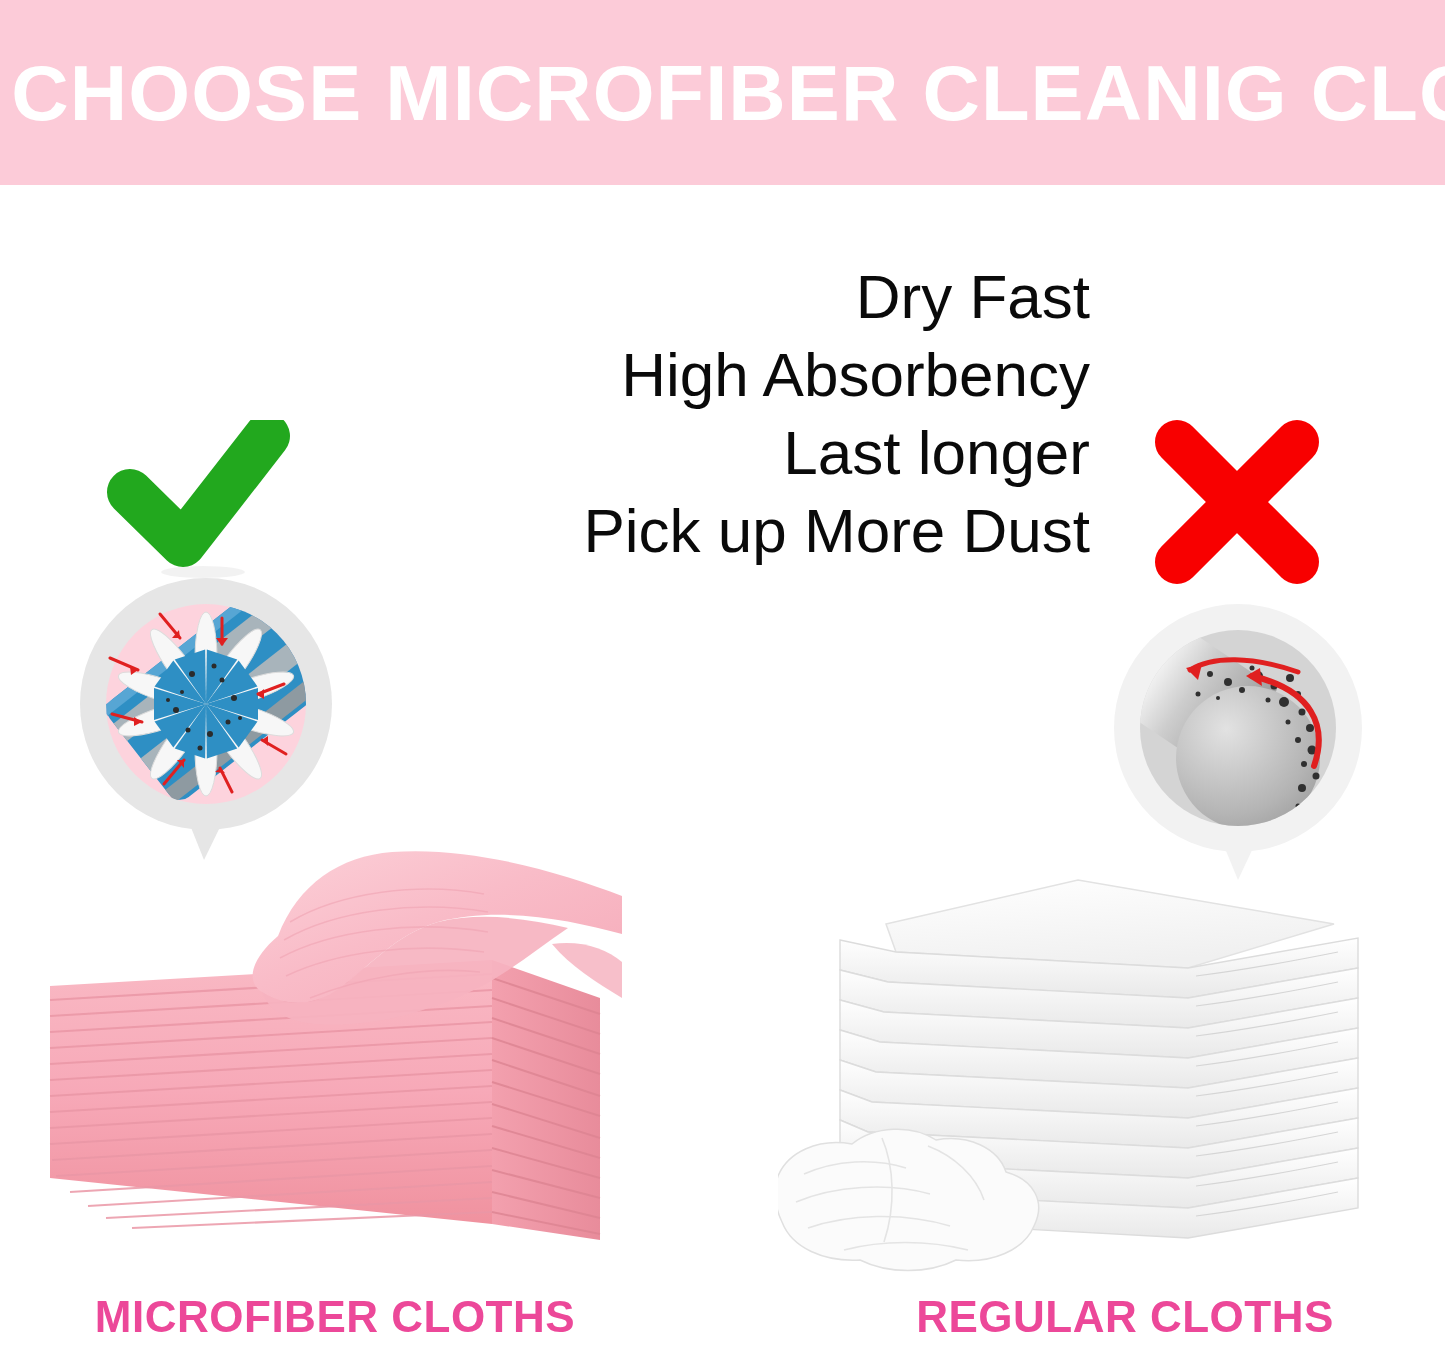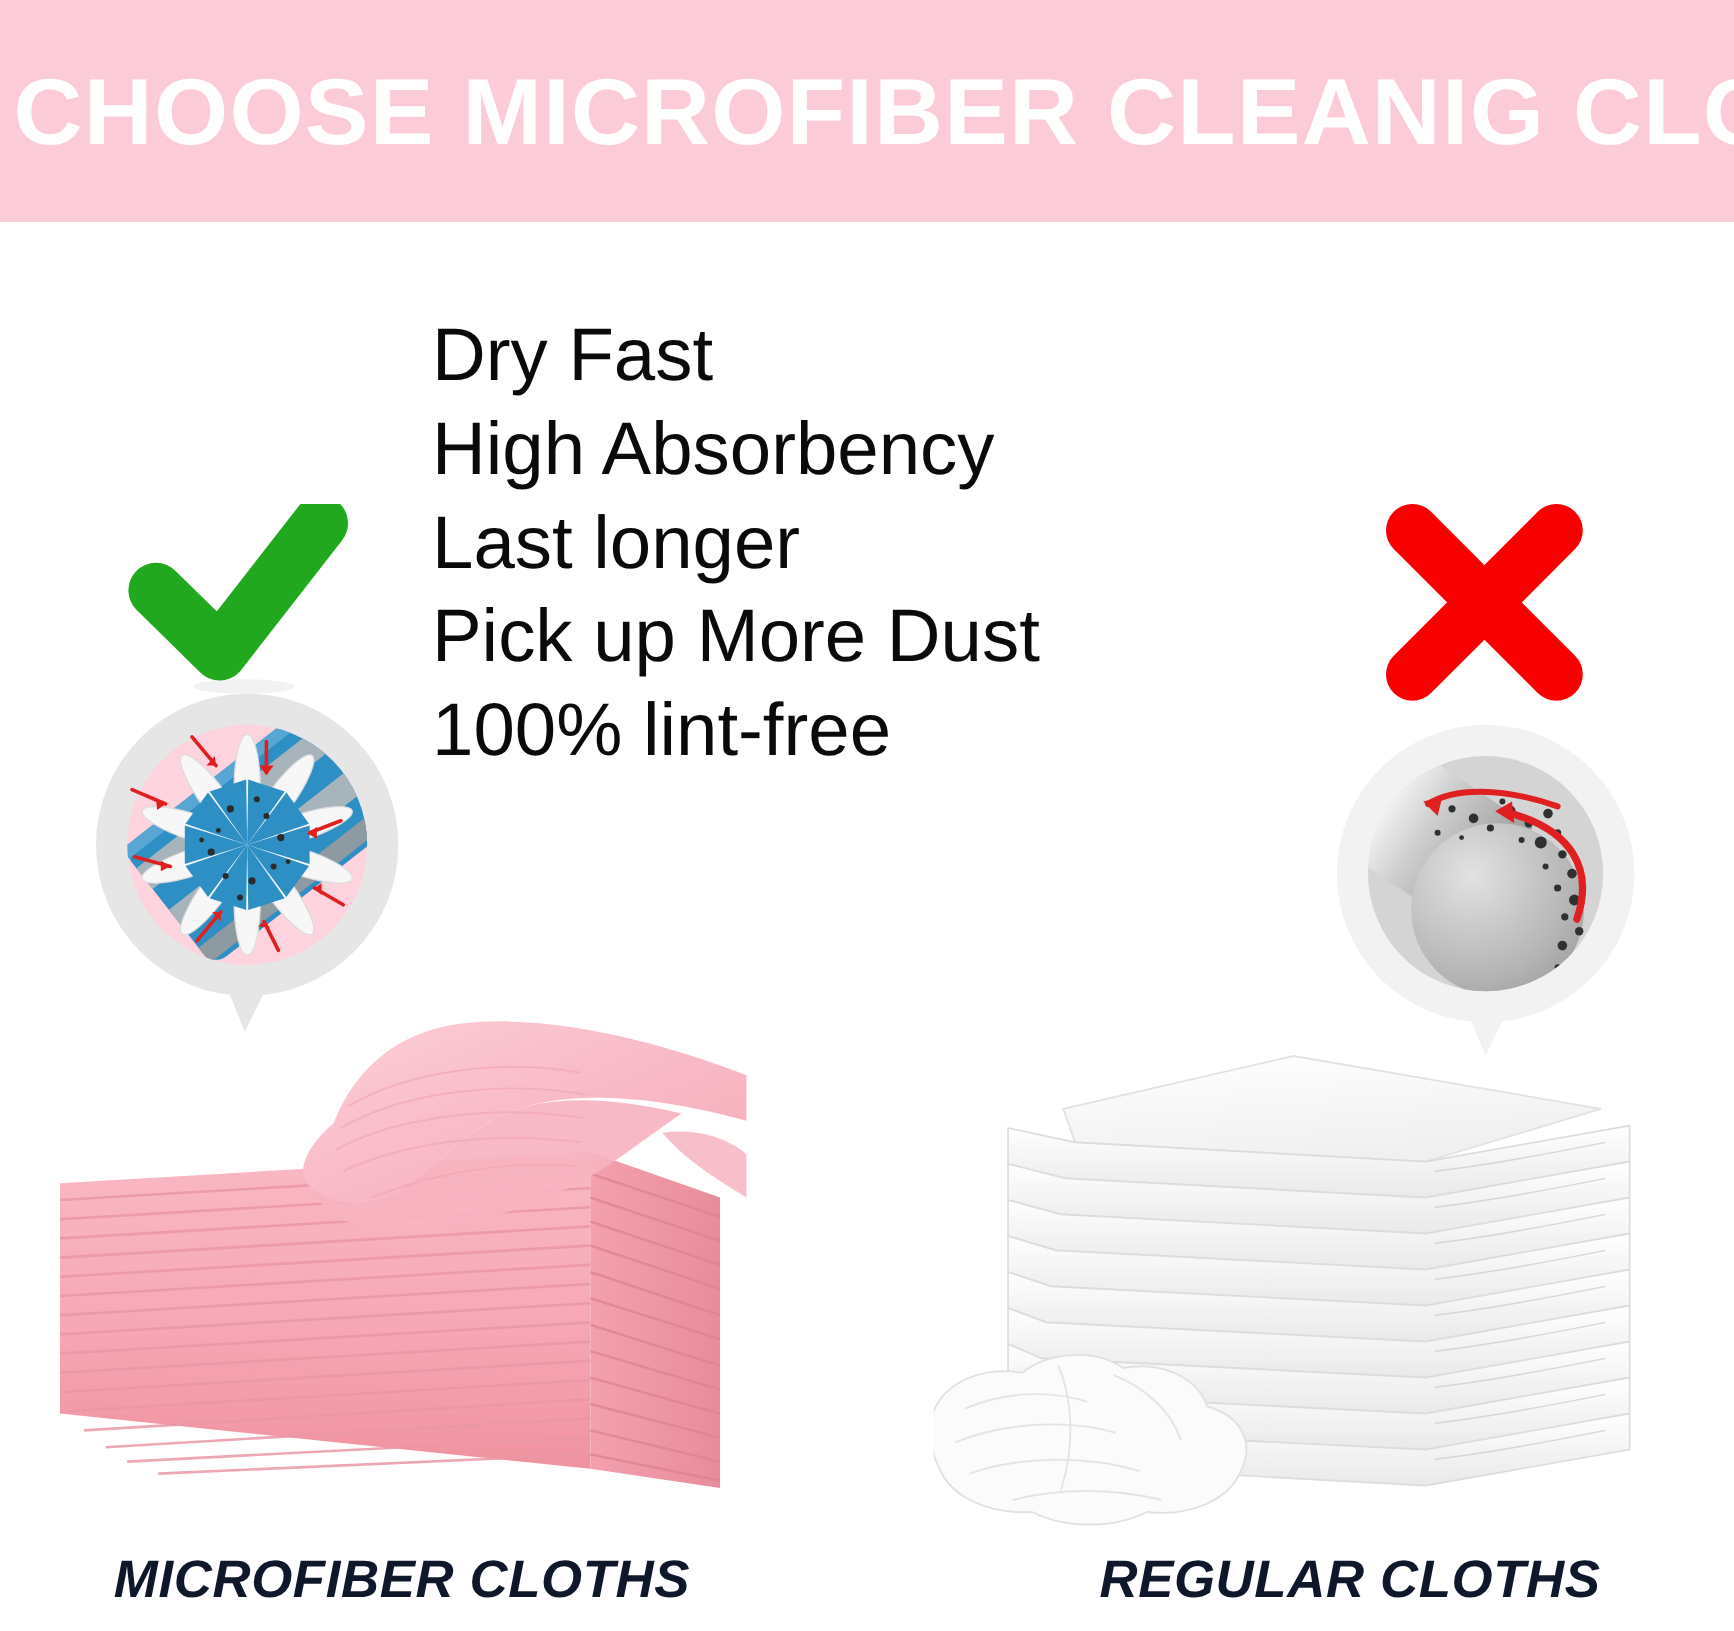--- a/index.html
+++ b/index.html
@@ -39,21 +39,21 @@
     text-align: center;
     padding: 0 14px;
   }
 
   
   #benefits-list {
     position: absolute;
     left: 360px;
     top: 258px;
     width: 730px;
-    text-align: left;
+    text-align: right;
   }
   .benefit-line {
     font-family: "Liberation Sans", sans-serif;
     font-size: 62px;
     line-height: 78px;
     color: #0a0a0a;
     white-space: nowrap;
   }
 
   
@@ -106,24 +106,23 @@
   }
 
   
   .caption {
     position: absolute;
     top: 1292px;
     font-family: "Liberation Sans Narrow", "Liberation Sans", sans-serif;
     font-weight: bold;
     font-size: 44px;
     letter-spacing: 0.5px;
-    color: #0f172a;
+    color: #ec4899;
     white-space: nowrap;
     text-align: center;
-    font-style: italic;
   }
   #caption-left {
     left: 35px;
     width: 600px;
   }
   #caption-right {
     left: 820px;
     width: 610px;
   }
 </style>
@@ -132,21 +131,20 @@
 
 <div id="header-banner">
   <div id="header-title">WHY CHOOSE MICROFIBER CLEANIG CLOTHS</div>
 </div>
 
 <div id="benefits-list">
   <div class="benefit-line">Dry Fast</div>
   <div class="benefit-line">High Absorbency</div>
   <div class="benefit-line">Last longer</div>
   <div class="benefit-line">Pick up More Dust</div>
-  <div class="benefit-line">100% lint-free</div>
 </div>
 
 <div id="check-icon-wrap">
   <svg width="215" height="160" viewBox="0 0 215 160">
     <g fill="none" stroke="#22a81e" stroke-width="46" stroke-linecap="round" stroke-linejoin="round">
       <path d="M 35 72 L 88 124 L 172 16"></path>
     </g>
     <ellipse cx="108" cy="152" rx="42" ry="6" fill="#000000" opacity="0.05"></ellipse>
   </svg>
 </div>

